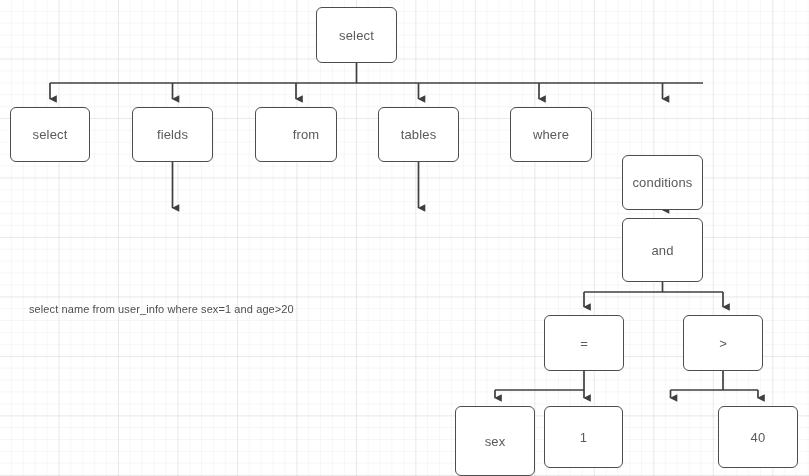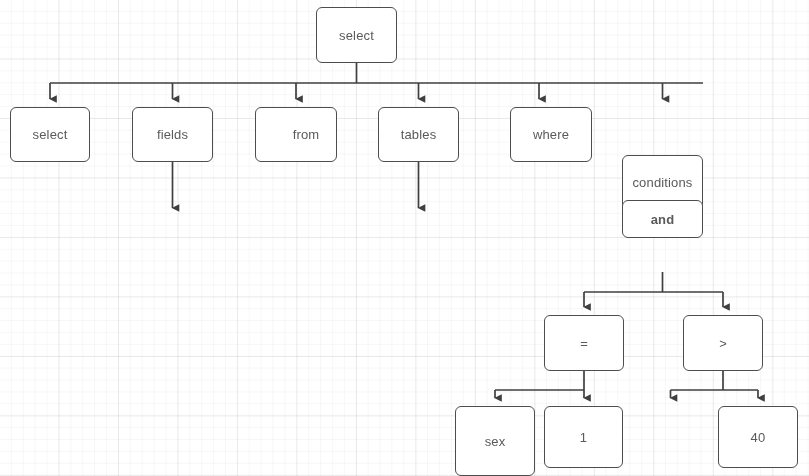--- a/index.html
+++ b/index.html
@@ -149,21 +149,21 @@
   <div class="node" style="left:498px;top:107px;width:82px;height:55px;margin-left:12px;">
     <span class="node-label">where</span>
   </div>
 
   <div class="node" style="left:622px;top:107px;width:81px;height:55px;margin-top:48px;">
     <span class="node-label">conditions</span>
   </div>
 
 
 
-  <div class="node" style="left:622px;top:200px;width:81px;height:38px;font-weight:bold;">
+  <div class="node" style="left:622px;top:218px;width:81px;height:64px;">
     <span class="node-label">and</span>
   </div>
 
   <div class="node" style="left:544px;top:315px;width:80px;height:56px;">
     <span class="node-label">=</span>
   </div>
 
   <div class="node" style="left:683px;top:315px;width:80px;height:56px;">
     <span class="node-label">&gt;</span>
   </div>
@@ -174,16 +174,17 @@
 
   <div class="node" style="left:544px;top:406px;width:79px;height:62px;">
     <span class="node-label">1</span>
   </div>
 
 
   <div class="node" style="left:718px;top:406px;width:80px;height:62px;">
     <span class="node-label">40</span>
   </div>
 
+  <div id="sql-text">select name from user_info where sex=1 and age&gt;20</div>
 
   <div id="watermark"></div>
 
 </div>
 
 </body></html>

